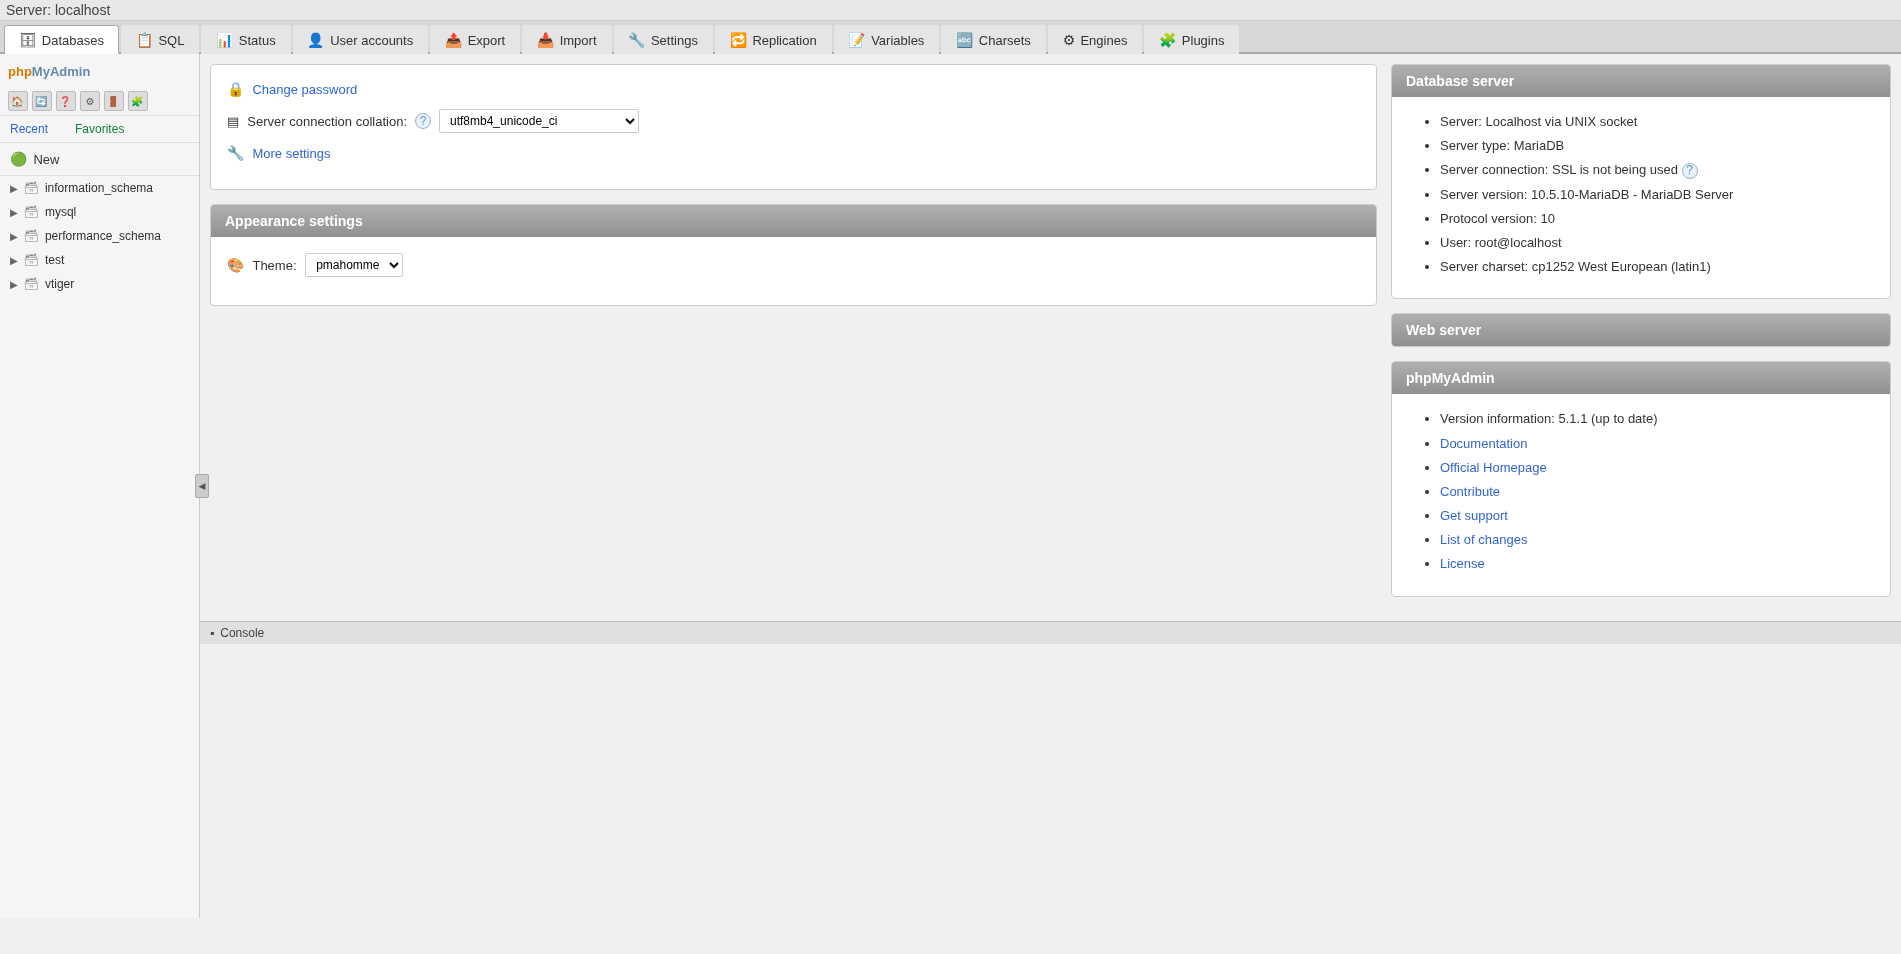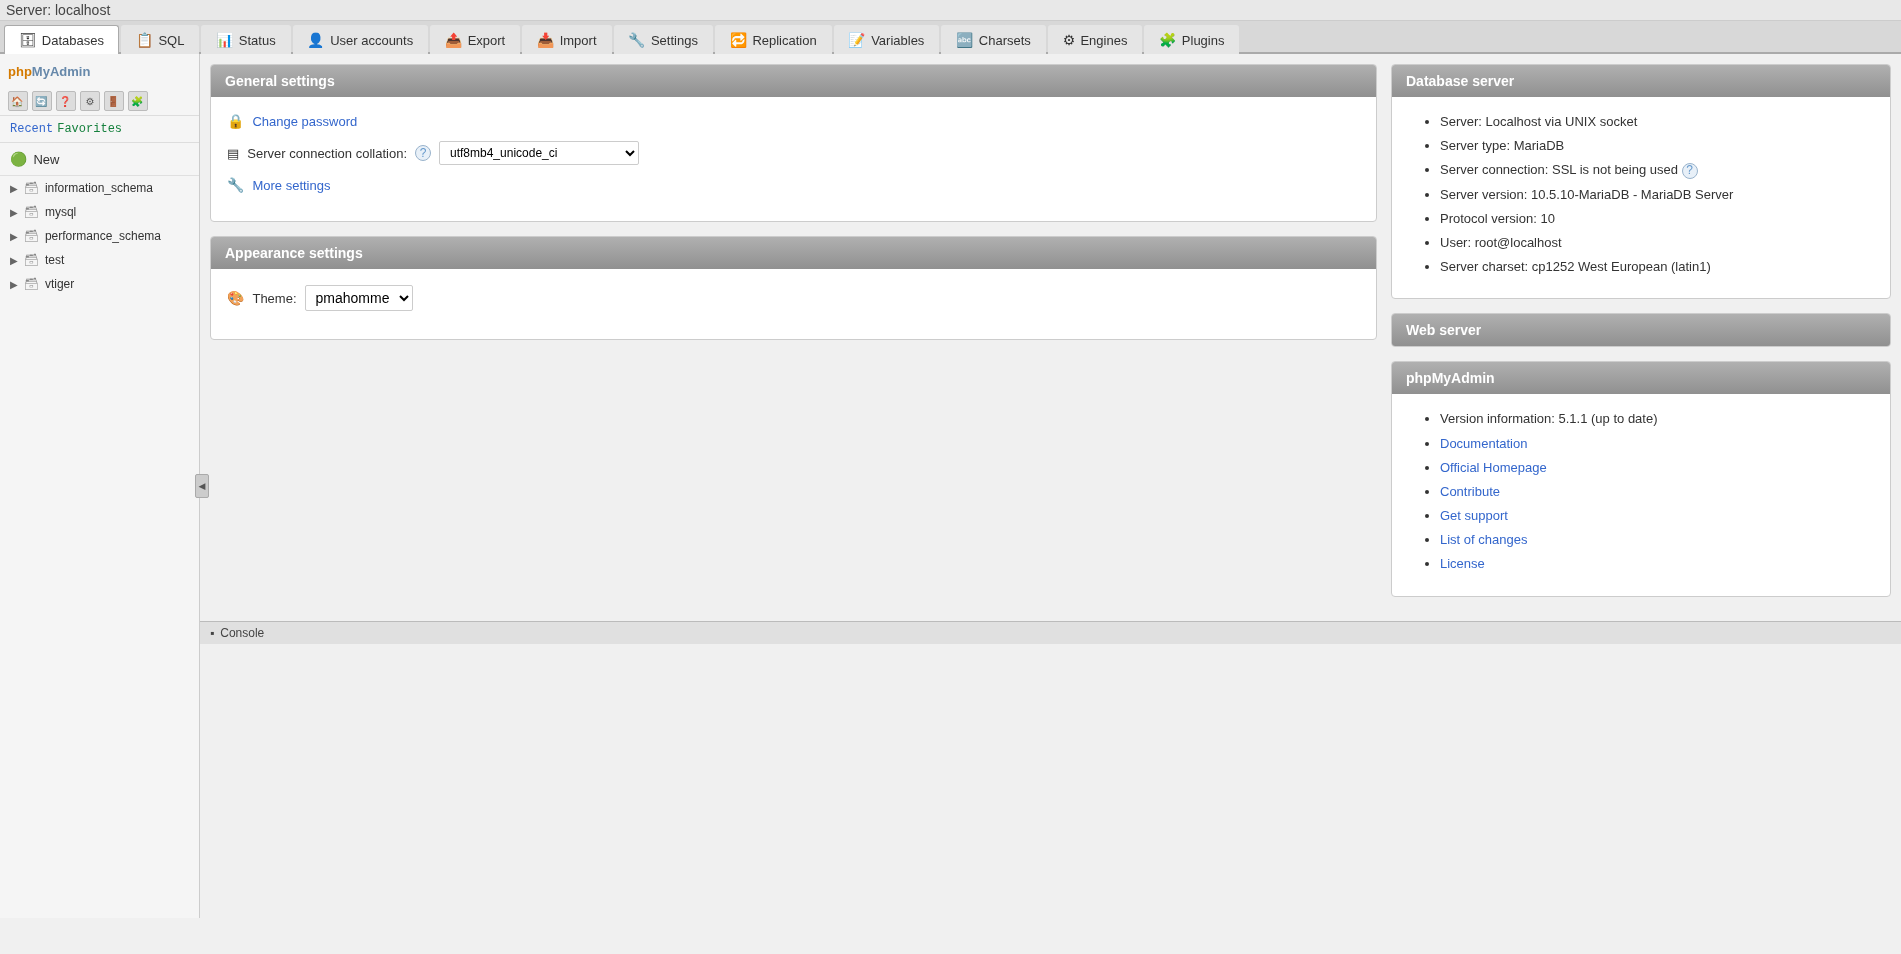--- a/index.html
+++ b/index.html
@@ -225,22 +225,23 @@
       color: #36c;
       cursor: pointer;
       vertical-align: middle;
     }
 
     
     .theme-select {
       padding: 3px 6px;
       border: 1px solid #ccc;
       border-radius: 2px;
-      font-size: 14px;
+      font-size: 12px;
       background: #fff;
+      text-align: right;
     }
     #content-wrapper {
       position: relative;
       flex: 1;
       overflow: hidden;
     }
 
     
     #console-bar {
       background: #e0e0e0;
@@ -330,21 +331,21 @@
 
       <div id="sidebar-icons">
         <div class="sidebar-icon-btn" title="Home">🏠</div>
         <div class="sidebar-icon-btn" title="Reload">🔄</div>
         <div class="sidebar-icon-btn" title="Help">❓</div>
         <div class="sidebar-icon-btn" title="Settings">⚙</div>
         <div class="sidebar-icon-btn" title="Logout">🚪</div>
         <div class="sidebar-icon-btn" title="Plugins">🧩</div>
       </div>
 
-      <div style="display:flex; gap:4px; padding:6px 10px; border-bottom:1px solid #ddd;font-family:Liberation Mono, monospace;">
+      <div style="display:flex; gap:27px; padding:6px 10px; border-bottom:1px solid #ddd;">
         <span style="cursor:pointer; color:#36c; font-size:12px;">Recent</span>
         <span style="cursor:pointer; color:#15803d; font-size:12px;">Favorites</span>
       </div>
 
       <div id="new-db-btn">
         <span class="new-icon">🟢</span>
         <span>New</span>
       </div>
 
       <div id="db-list">
@@ -379,21 +380,20 @@
     <div id="collapse-btn">◀</div>
   </div>
 
   <div id="content-wrapper">
     <div id="content">
       <div id="content-grid">
 
         <div>
 
           <div class="panel">
-            <div class="panel-header">General settings</div>
             <div class="panel-body">
 
               <div class="form-row">
                 <span style="font-size:14px;">🔒</span>
                 <a class="link-btn">Change password</a>
               </div>
 
               <div class="form-row">
                 <span style="font-size:13px;">▤</span>
                 <span class="form-label">Server connection collation:</span>

